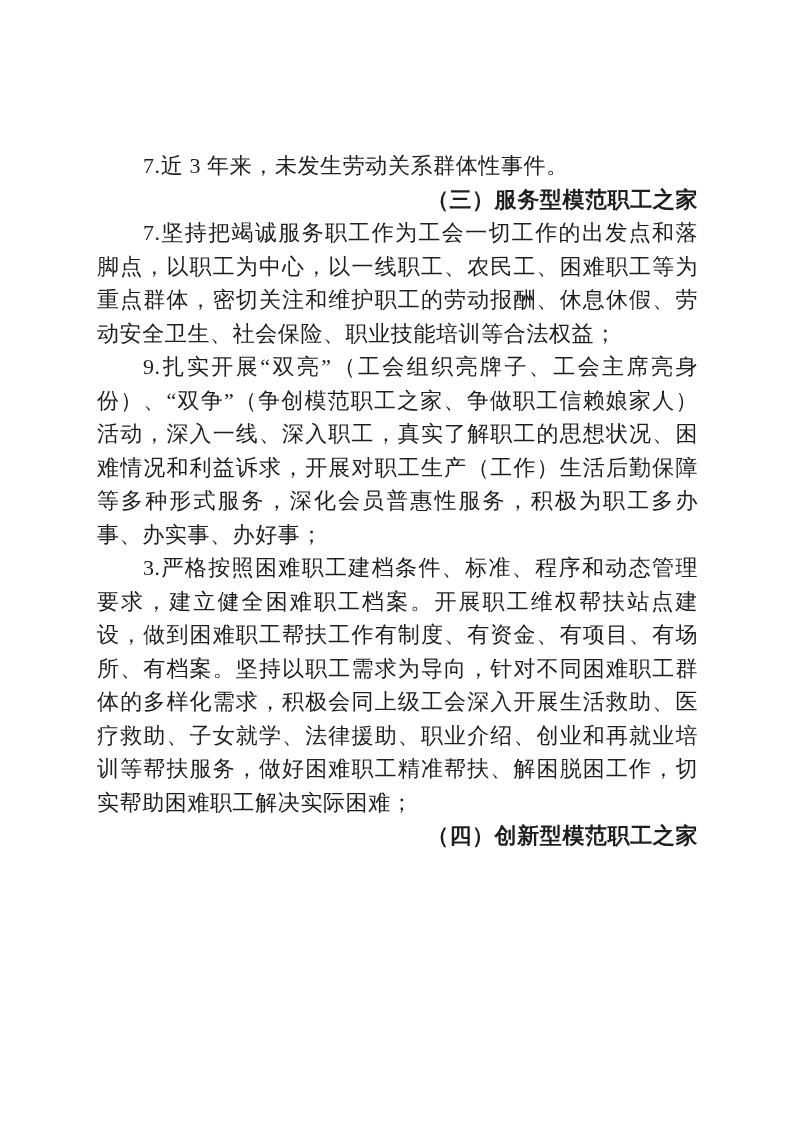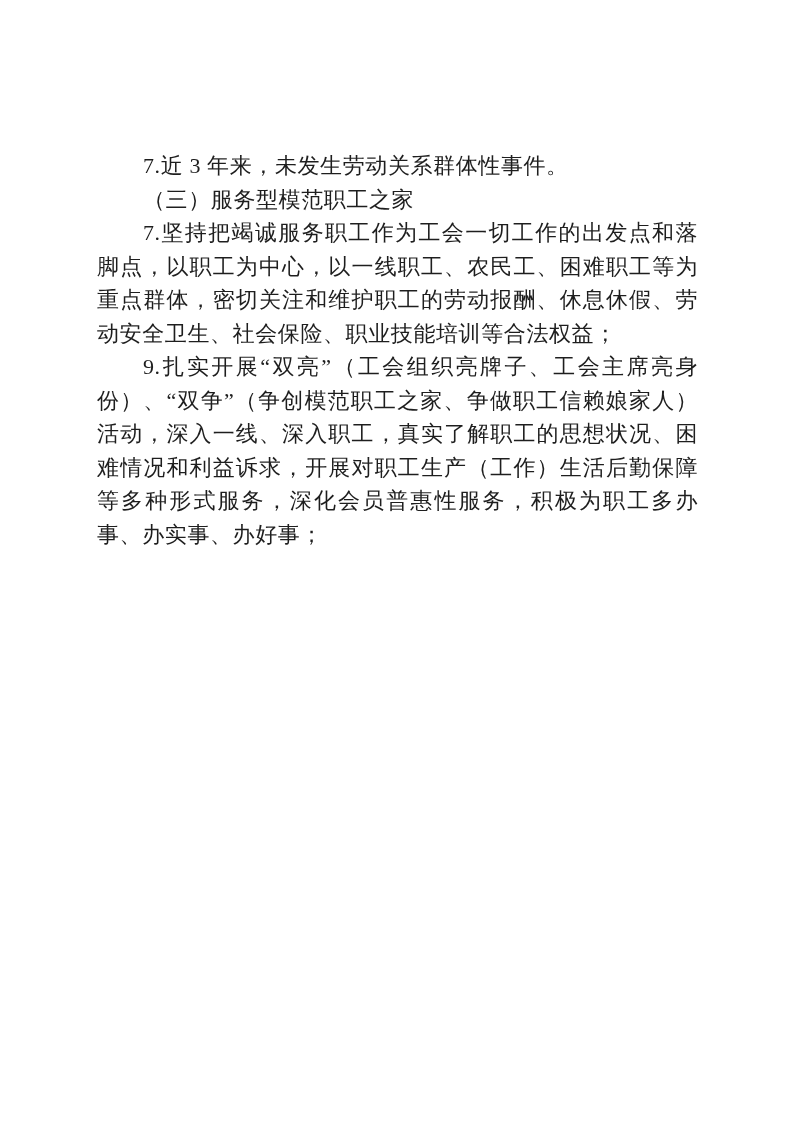--- a/index.html
+++ b/index.html
@@ -28,36 +28,38 @@
     padding: 0;
     font-size: 22px;
     line-height: 33.5px;
     letter-spacing: 0.6px;
     text-align: justify;
     text-indent: 46px;
     font-weight: normal;
     word-break: break-all;
   }
   .content h3.heading {
-    font-weight: normal;
-    text-align: left;
+    font-weight: bold;
+    text-align: right;
   }
   .page-number {
     position: absolute;
     left: 103px;
     top: 991px;
     font-size: 21px;
     letter-spacing: 1px;
     color: #1e1e1e;
   }
 </style>
 </head>
 <body>
 
 <div class="page">
   <div class="content">
     <p class="body">7.近 3 年来，未发生劳动关系群体性事件。</p>
     <h3 class="heading">（三）服务型模范职工之家</h3>
     <p class="body">7.坚持把竭诚服务职工作为工会一切工作的出发点和落脚点，以职工为中心，以一线职工、农民工、困难职工等为重点群体，密切关注和维护职工的劳动报酬、休息休假、劳动安全卫生、社会保险、职业技能培训等合法权益；</p>
     <p class="body">9.扎实开展“双亮”（工会组织亮牌子、工会主席亮身份）、“双争”（争创模范职工之家、争做职工信赖娘家人）活动，深入一线、深入职工，真实了解职工的思想状况、困难情况和利益诉求，开展对职工生产（工作）生活后勤保障等多种形式服务，深化会员普惠性服务，积极为职工多办事、办实事、办好事；</p>
+    <p class="body">3.严格按照困难职工建档条件、标准、程序和动态管理要求，建立健全困难职工档案。开展职工维权帮扶站点建设，做到困难职工帮扶工作有制度、有资金、有项目、有场所、有档案。坚持以职工需求为导向，针对不同困难职工群体的多样化需求，积极会同上级工会深入开展生活救助、医疗救助、子女就学、法律援助、职业介绍、创业和再就业培训等帮扶服务，做好困难职工精准帮扶、解困脱困工作，切实帮助困难职工解决实际困难；</p>
+    <h3 class="heading">（四）创新型模范职工之家</h3>
   </div>
   <div class="page-number">- 8 -</div>
 </div>
 
 </body></html>

